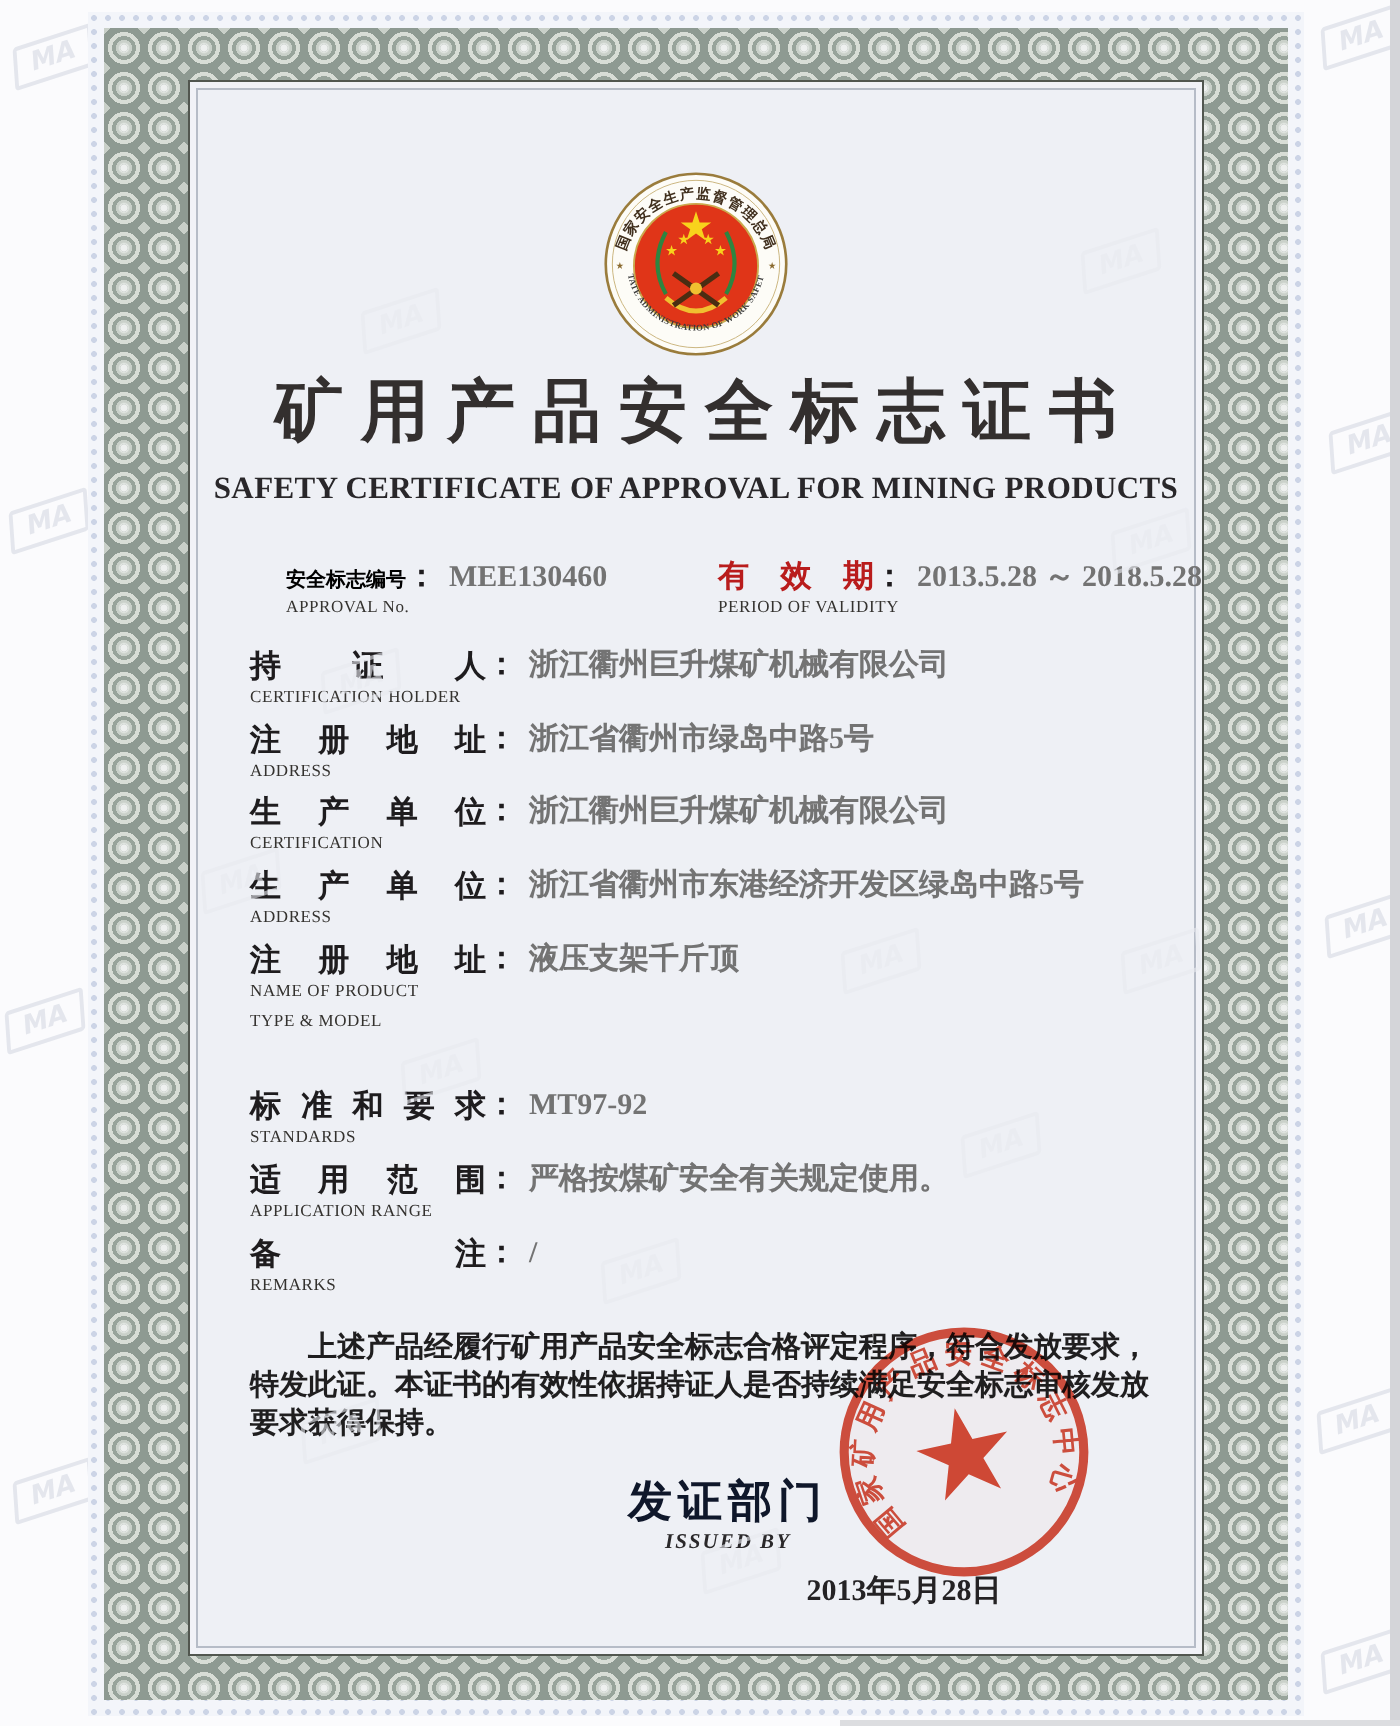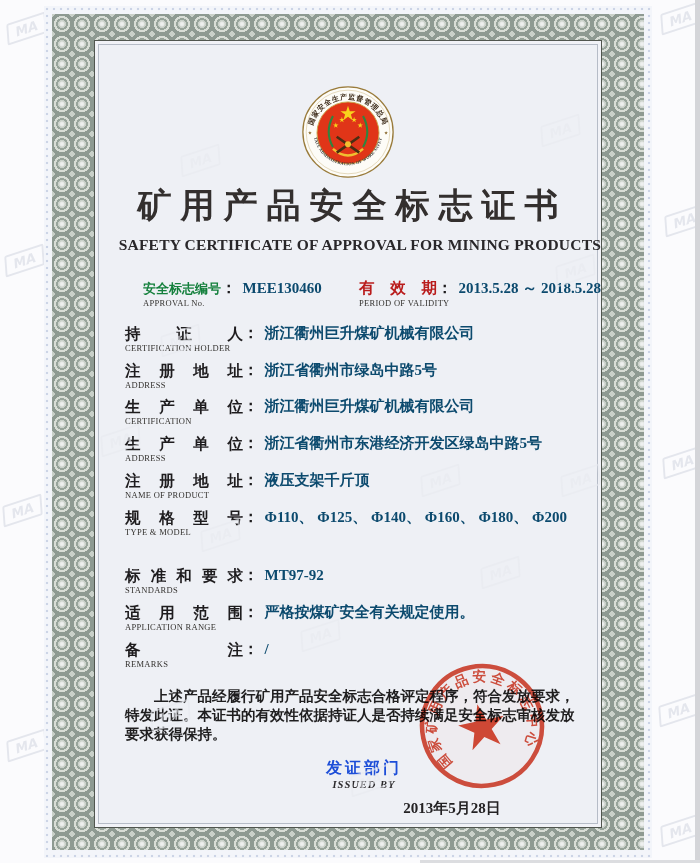--- a/index.html
+++ b/index.html
@@ -31,45 +31,45 @@
        repeating-linear-gradient(45deg,rgba(90,105,95,.25) 0 2px,rgba(255,255,255,0) 2px 6px);
      background-size:20px 20px,20px 20px,auto;}
   .inner{height:100%;box-sizing:border-box;position:relative;background:#eef0f5;
      border:1.6px solid #51564f;
      box-shadow:inset 0 0 0 3px #f1f2f7,inset 0 0 0 4px #b6bcc7;}
 
   
   .emblem{display:block;width:94px;height:94px;margin:44px auto 0;}
   .title{margin-top:4px;text-align:center;font-size:34px;font-weight:bold;letter-spacing:9px;
      text-indent:9px;color:#332f2e;white-space:nowrap;}
-  .subtitle{text-align:right;font-size:15.5px;font-weight:bold;color:#29272a;margin-top:7px;
+  .subtitle{text-align:center;font-size:15.5px;font-weight:bold;color:#29272a;margin-top:7px;
      letter-spacing:.2px;white-space:nowrap;}
 
   
   .approval-row{display:flex;margin:24px 0 0 48px;}
   .ap-left{width:238px;}
   .line{white-space:nowrap;}
   .flabel{display:inline-block;width:118px;text-align:justify;text-align-last:justify;
      font-weight:bold;font-size:15.5px;color:#1e1c1e;vertical-align:bottom;}
-  .flabel-auto{display:inline-block;font-weight:bold;font-size:13px;color:#15803d;}
+  .flabel-auto{display:inline-block;font-weight:bold;font-size:10px;color:#000000;}
   .flabel-validity{display:inline-block;width:78px;text-align:justify;text-align-last:justify;
      font-weight:bold;font-size:15.5px;color:#b91c1c;vertical-align:bottom;}
   .colon{font-weight:bold;font-size:15.5px;color:#1e1c1e;}
-  .fvalue{font-size:15px;font-weight:600;margin-left:6px;color:#0c4a6e;text-align:center;}
+  .fvalue{font-size:15px;font-weight:600;margin-left:6px;color:#737373;text-align:center;}
   .sublabel{font-size:8.5px;letter-spacing:.3px;color:#34322f;line-height:1.15;margin-top:0px;}
   .rows{margin:13px 0 0 30px;position:relative;z-index:2;}
   .row{margin-bottom:5px;}
   .row .line{line-height:21px;}
   .row.gap{margin-top:27px;}
 
   
   .statement{margin:17px 26px 0 30px;font-size:14.5px;font-weight:600;line-height:1.32;
      text-indent:2em;color:#1f1e1f;position:relative;z-index:2;}
   .issue{ text-align:center;margin-top:14px;position:relative;z-index:2;}
-  .issued-cn{font-size:16px;font-weight:bold;letter-spacing:3px;color:#1d4ed8;transform:translateX(16px);}
+  .issued-cn{font-size:22px;font-weight:bold;letter-spacing:3px;color:#0f172a;transform:translateX(16px);}
   .issued-en{font-size:10.5px;font-weight:bold;letter-spacing:1px;color:#2a282a;transform:translateX(16px);font-style:italic;}
   .date{margin-top:9px;font-size:15px;font-weight:600;color:#242224;transform:translateX(104px);}
 
   
   .seal{position:absolute;left:416px;top:660px;width:132px;height:132px;z-index:3;
      transform:rotate(-12deg);opacity:.92;mix-blend-mode:multiply;}
 </style>
 </head>
 <body>
 
@@ -165,21 +165,20 @@
           </div>
           <div class="row">
             <div class="line"><span class="flabel">生产单位</span><span class="colon">：</span><span class="fvalue">浙江省衢州市东港经济开发区绿岛中路5号</span></div>
             <div class="sublabel">ADDRESS</div>
           </div>
           <div class="row">
             <div class="line"><span class="flabel">注册地址</span><span class="colon">：</span><span class="fvalue">液压支架千斤顶</span></div>
             <div class="sublabel">NAME OF PRODUCT</div>
           </div>
           <div class="row">
-            <div class="line"><span class="flabel">规格型号</span><span class="colon">：</span><span class="fvalue">Φ110、 Φ125、 Φ140、 Φ160、 Φ180、 Φ200</span></div>
             <div class="sublabel">TYPE &amp; MODEL</div>
           </div>
           <div class="row gap">
             <div class="line"><span class="flabel">标准和要求</span><span class="colon">：</span><span class="fvalue">MT97-92</span></div>
             <div class="sublabel">STANDARDS</div>
           </div>
           <div class="row">
             <div class="line"><span class="flabel">适用范围</span><span class="colon">：</span><span class="fvalue">严格按煤矿安全有关规定使用。</span></div>
             <div class="sublabel">APPLICATION RANGE</div>
           </div>

